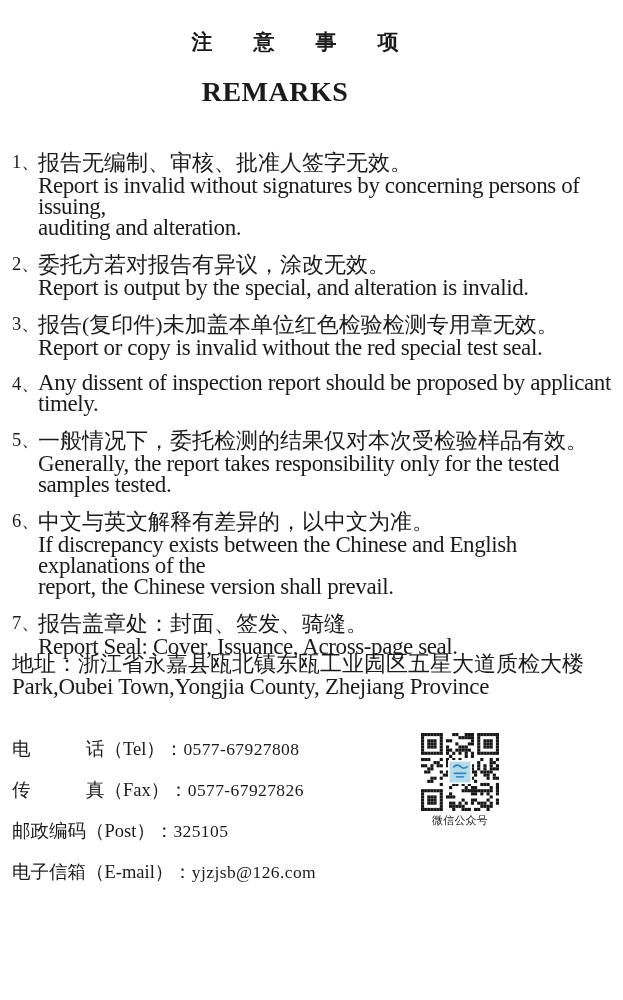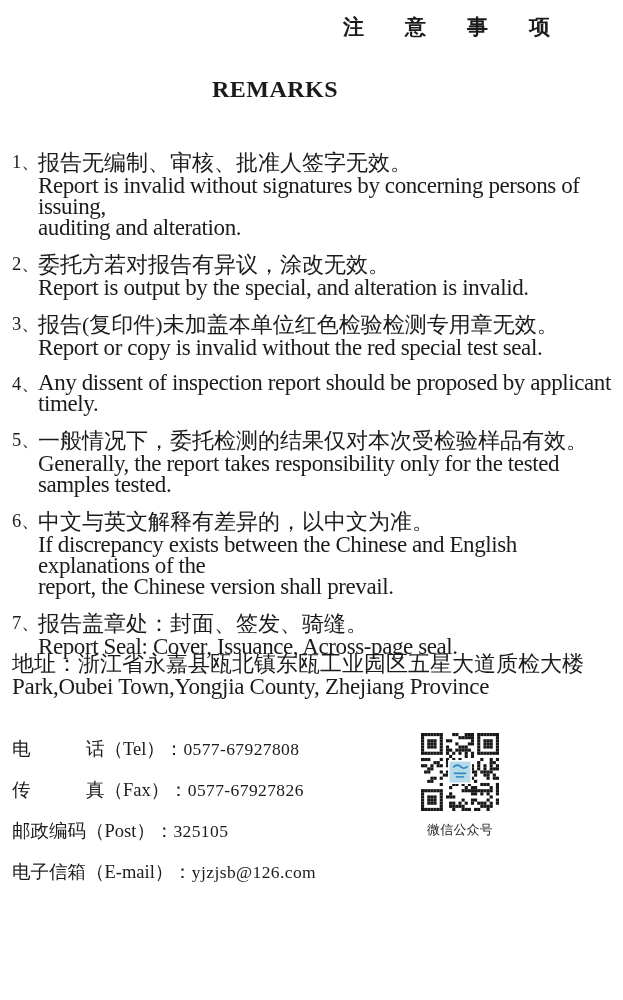--- a/index.html
+++ b/index.html
@@ -2,42 +2,42 @@
 <html><head>
 <meta charset="utf-8">
 <style>
   html,body { margin:0; padding:0; background:#ffffff; }
   .page {
     position:relative; width:623px; height:1000px; background:#ffffff;
     color:#1b1b1b; overflow:hidden;
     font-family:"Liberation Serif","DejaVu Serif",serif;
   }
   
-  .title-zh { position:absolute; top:13px; left:0; width:550px; text-align:right; }
+  .title-zh { position:absolute; top:28px; left:0; width:550px; text-align:center;padding-left:20px; }
   .title-zh span { font-size:21px; font-weight:bold; letter-spacing:41px; margin-right:-41px; }
   .title-en { position:absolute; top:76px; left:0; width:550px; text-align:center;
-              font-size:24px; font-weight:bold; letter-spacing:0.5px; }
+              font-size:28px; font-weight:bold; letter-spacing:0.5px; }
   
   .items { position:absolute; top:150px; left:12px; width:600px; list-style:none; margin:0; padding:0; }
   .item { display:flex; margin-bottom:14px; }
   .item .num { flex:0 0 26px; width:26px; font-size:18.5px; line-height:25px; }
   .body { flex:1; }
   .zh  { font-size:22px; line-height:25px; }
   .en  { font-size:23px; line-height:21px; letter-spacing:-0.4px; }
   
   .address { position:absolute; top:651px; left:12px; width:600px; }
   .address .en { line-height:22px; letter-spacing:-0.3px; }
   
   .contacts { position:absolute; top:737px; left:12px; width:400px; }
   .contact-row { margin-bottom:16px; font-size:18.5px; line-height:25px; white-space:nowrap; }
   .contact-row .value { font-size:17.5px; letter-spacing:0.4px; }
   
   .qr-block { position:absolute; left:421px; top:733px; width:78px; text-align:center; }
   .qr-svg { display:block; width:78px; height:78px; }
-  .qr-label { font-size:13px; margin-top:10px; letter-spacing:0.2px; color:#222; }
+  .qr-label { font-size:11px; margin-top:2px; letter-spacing:0.2px; color:#222; }
 </style>
 </head>
 <body>
 
 <div class="page">
 
   <div class="title-zh">
     <span>注意事项</span>
   </div>
   <div class="title-en">REMARKS</div>

